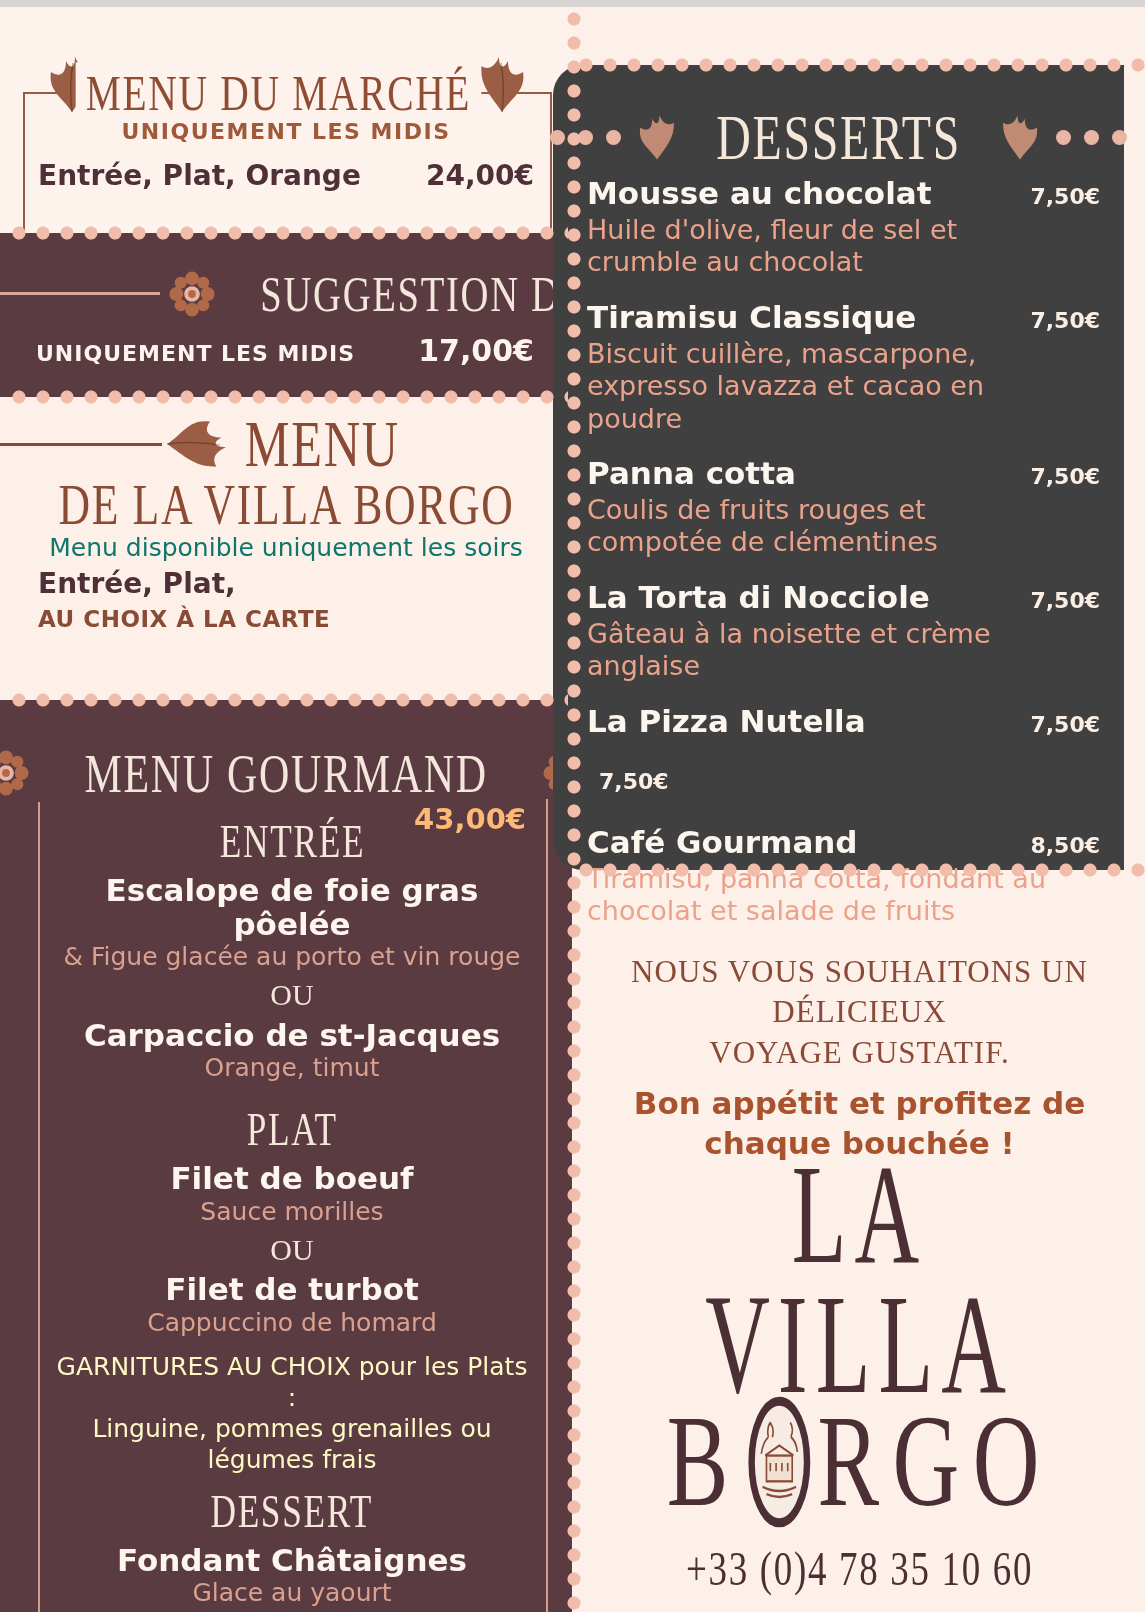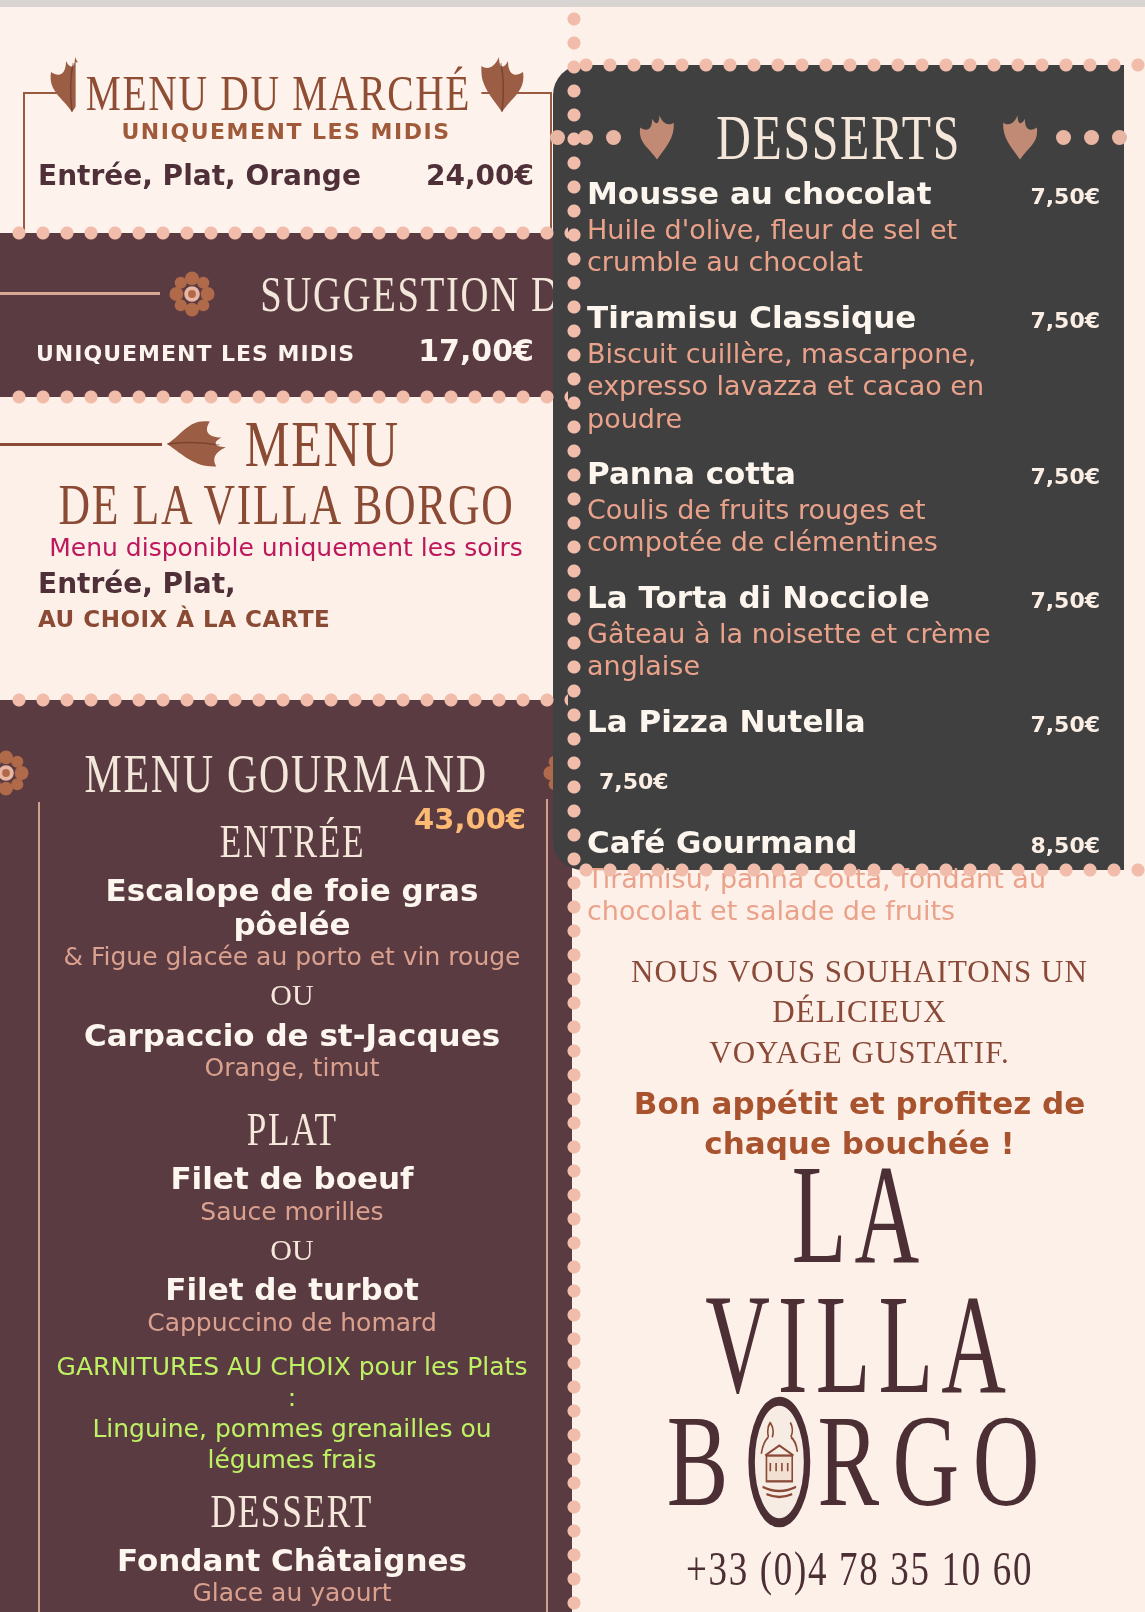--- a/index.html
+++ b/index.html
@@ -48,21 +48,21 @@
   .row2 .lab{font-size:22px;font-weight:bold;letter-spacing:1px;}
   .row2 .pr{font-size:30px;font-weight:bold;}
 
   .sec3{position:absolute;top:397px;left:0;width:572px;height:303px;z-index:1;}
   .t3row{position:absolute;top:14px;left:0;right:0;height:66px;display:flex;align-items:center;}
   .hline3{width:162px;height:3px;background:#8a4a33;flex:none;}
   .leaf3{width:64px;height:64px;color:#9c5d45;flex:none;transform:rotate(90deg);margin:0 2px;}
   .t3a{font-size:60px;color:#8a4a33;letter-spacing:2px;}
   .t3bwrap{position:absolute;top:78px;left:0;right:0;text-align:center;}
   .t3b{font-size:52px;color:#8a4a33;letter-spacing:2px;}
-  .st3{position:absolute;top:136px;left:0;right:0;text-align:center;font-size:25px;color:#be185d;}
+  .st3{position:absolute;top:136px;left:0;right:0;text-align:center;font-size:25px;color:#0f766e;}
   .items3{position:absolute;top:170px;left:38px;right:38px;color:#4f3039;}
   .items3 .l1{font-size:28px;font-weight:bold;}
   .items3 .l2{display:flex;justify-content:space-between;align-items:baseline;
               font-size:28px;font-weight:bold;margin-top:6px;}
   .items3 .l2 .pr{font-size:30px;}
   .items3 .note{font-size:23px;font-weight:bold;color:#8a4a33;margin-top:6px;letter-spacing:.5px;}
 
   .sec4{position:absolute;top:700px;left:0;width:572px;height:912px;background:#5a3b41;z-index:1;}
   .frame4{position:absolute;left:38px;right:24px;top:68px;bottom:-4px;
           border:2px solid #cfa08c;border-bottom:none;}
@@ -70,21 +70,21 @@
          justify-content:center;}
   .t4row .rosette{background:#5a3b41;padding:0 4px;margin:0;}
   .t4{color:#f3e6da;font-size:50px;letter-spacing:2px;background:#5a3b41;padding:0 10px;}
   .p4{position:absolute;top:102px;right:46px;font-size:29px;font-weight:bold;color:#fdba74;z-index:2;}
   .body4{position:absolute;top:120px;left:56px;right:44px;text-align:center;}
   .course-h{font-size:42px;color:#f5e8db;letter-spacing:2px;line-height:1.05;margin-bottom:10px;}
   .dish{font-size:31px;font-weight:bold;color:#fdf6ef;line-height:1.08;margin-bottom:2px;}
   .ddsc{font-size:25px;color:#dba18f;line-height:1.12;margin-bottom:8px;}
   .ou{font-size:30px;color:#f5e8db;line-height:1.05;margin:6px 0 8px;}
   .coursegap{height:18px;}
-  .garnish{margin:14px 0;font-size:25px;color:#bef264;line-height:1.25;}
+  .garnish{margin:14px 0;font-size:25px;color:#fef9c3;line-height:1.25;}
 
   
   .dbox{position:absolute;top:65px;left:553px;width:571px;height:805px;
         background:#404040;border-radius:30px 0 0 30px;z-index:1;}
   .dhead{position:absolute;top:40px;left:0;right:0;display:flex;align-items:center;
          justify-content:center;gap:12px;}
   .dot3{display:flex;gap:13px;}
   .dot3 i{width:15px;height:15px;border-radius:50%;background:#e9b6a4;display:block;}
   .dleaf{width:48px;height:48px;color:#c08a75;}
   .dleaf.m{transform:scaleX(-1);}

